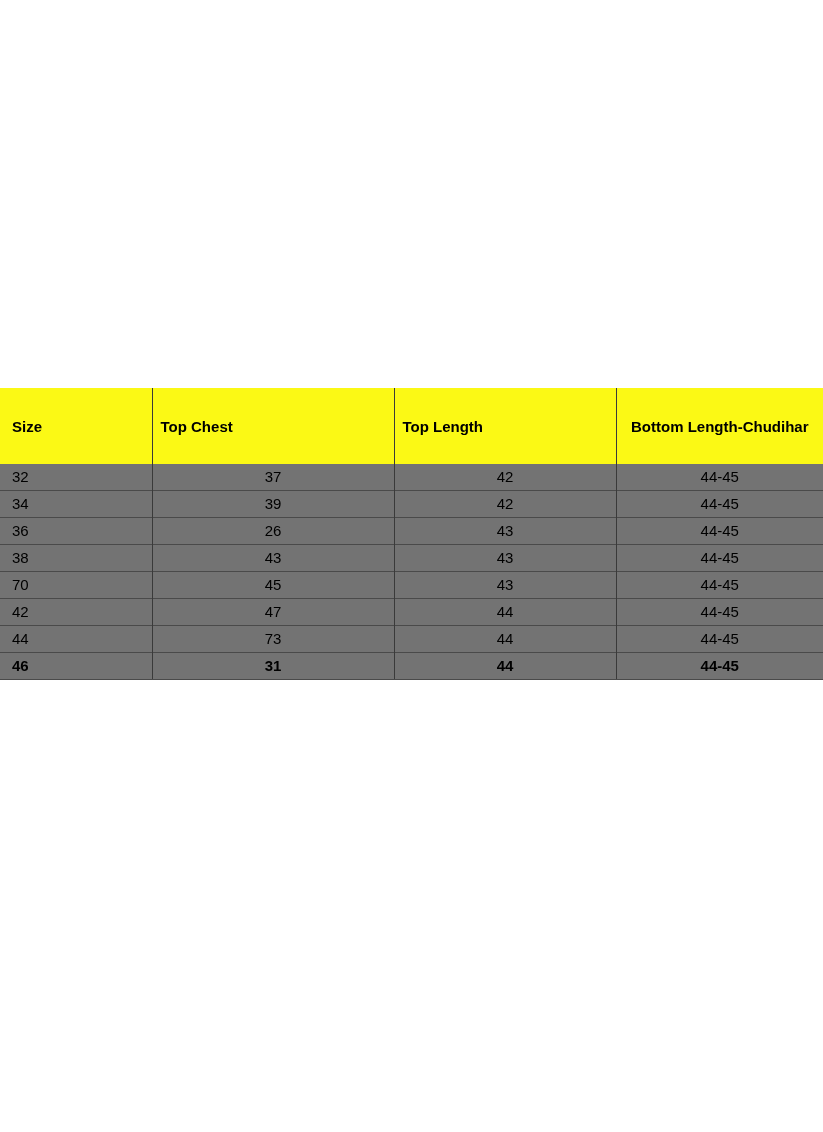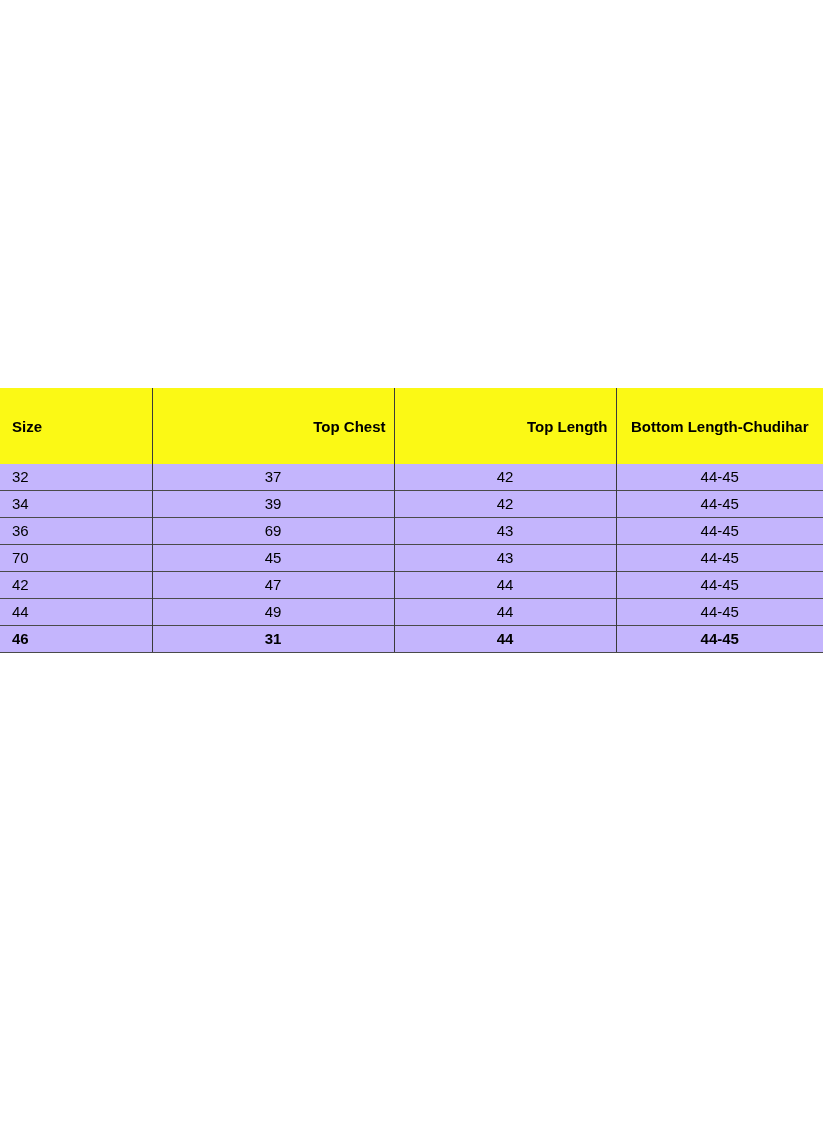--- a/index.html
+++ b/index.html
@@ -37,42 +37,42 @@
 
   table.size-chart thead th {
     background: #fbf915;
     height: 76px;
     font-weight: bold;
     font-size: 15px;
     vertical-align: middle;
     border: none;
     border-right: 1px solid #3a3a3a;
     padding: 0 8px;
-    text-align: right;
+    text-align: left;
     white-space: nowrap;
     overflow: hidden;
   }
   table.size-chart thead th.th-size {
     text-align: left;
     padding-left: 12px;
   }
   table.size-chart thead th:last-child {
     border-right: none;
     text-align: center;
   }
 
   table.size-chart tbody td {
     height: 26px;
     line-height: 26px;
     padding: 0 8px;
     text-align: center;
     border-top: 1px solid #4a4a4a;
     border-right: 1px solid #3a3a3a;
     font-size: 15px;
-    background: #c4b5fd;
+    background: #737373;
     white-space: nowrap;
     overflow: hidden;
   }
   table.size-chart tbody td.td-size {
     text-align: left;
     padding-left: 12px;
   }
   table.size-chart tbody td:last-child {
     border-right: none;
   }
@@ -111,39 +111,45 @@
         <td>44-45</td>
       </tr>
       <tr>
         <td class="td-size">34</td>
         <td>39</td>
         <td>42</td>
         <td>44-45</td>
       </tr>
       <tr>
         <td class="td-size">36</td>
-        <td>69</td>
+        <td>26</td>
+        <td>43</td>
+        <td>44-45</td>
+      </tr>
+      <tr>
+        <td class="td-size">38</td>
+        <td>43</td>
         <td>43</td>
         <td>44-45</td>
       </tr>
       <tr>
         <td class="td-size">70</td>
         <td>45</td>
         <td>43</td>
         <td>44-45</td>
       </tr>
       <tr>
         <td class="td-size">42</td>
         <td>47</td>
         <td>44</td>
         <td>44-45</td>
       </tr>
       <tr>
         <td class="td-size">44</td>
-        <td>49</td>
+        <td>73</td>
         <td>44</td>
         <td>44-45</td>
       </tr>
       <tr>
         <td class="td-size">46</td>
         <td>31</td>
         <td>44</td>
         <td>44-45</td>
       </tr>
     </tbody>

